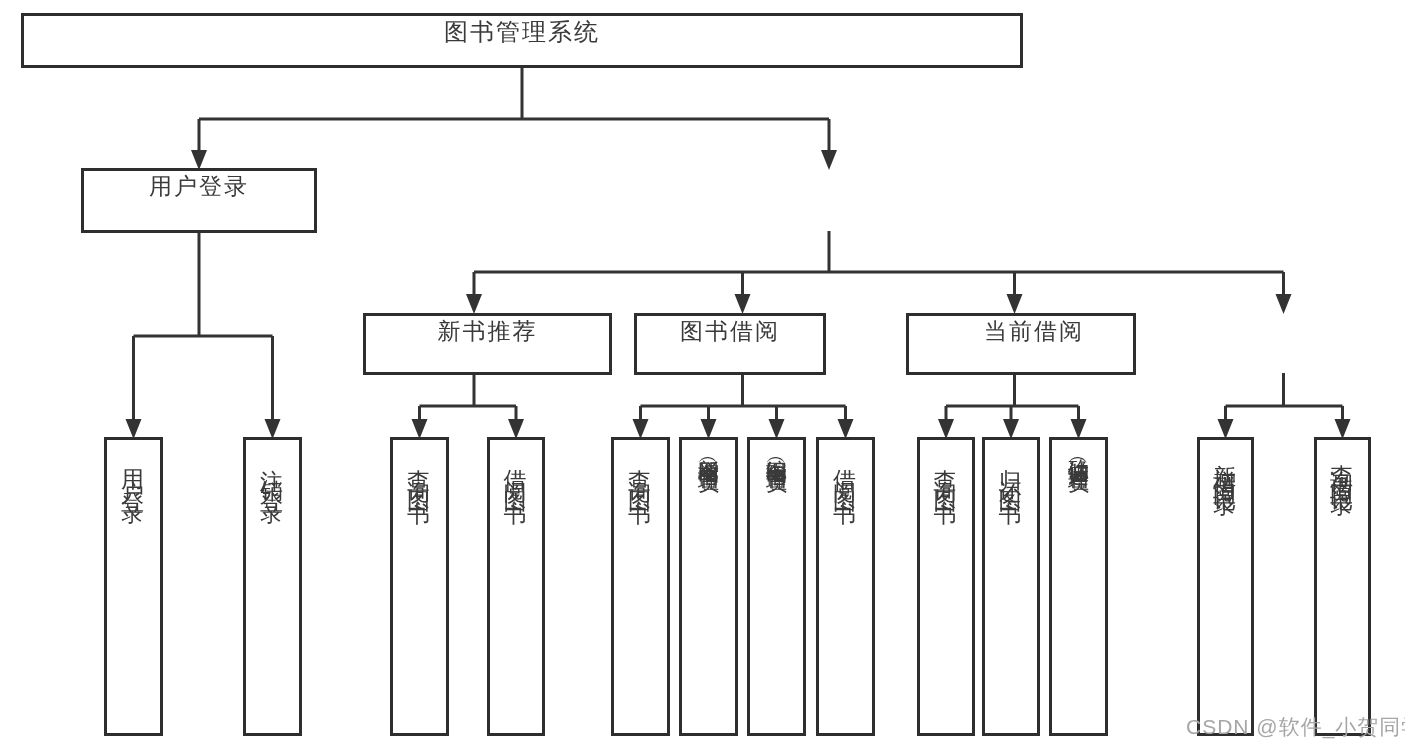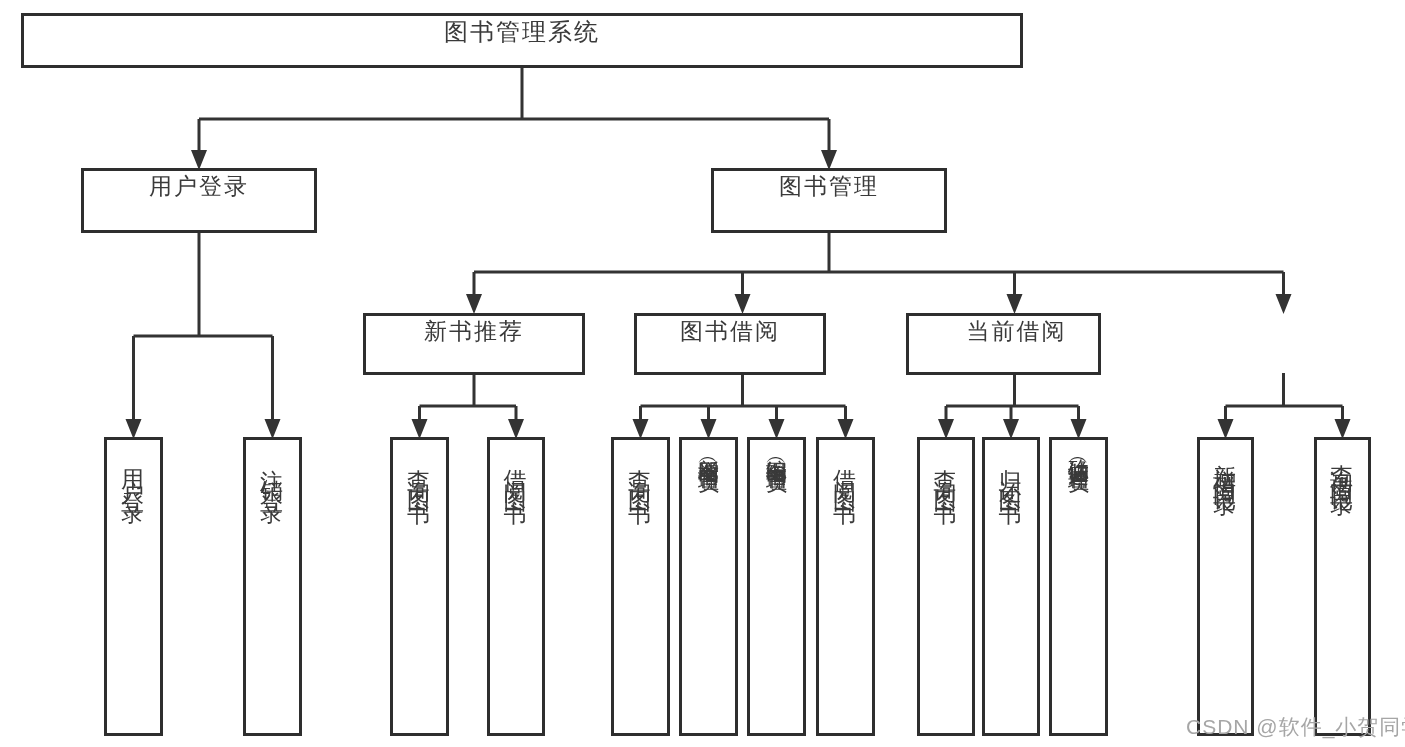--- a/index.html
+++ b/index.html
@@ -56,31 +56,28 @@
              M1334.5 419 L1350.5 419 L1342.5 439 Z"></path>
   </svg>
 
   <div class="node h title" style="left:21px;top:13px;width:1002px;height:55px;">
     <span class="lbl">图书管理系统</span>
   </div>
 
   <div class="node h" style="left:81px;top:168px;width:236px;height:65px;">
     <span class="lbl">用户登录</span>
   </div>
-  <div class="node h" style="left:711px;top:168px;width:236px;height:65px;">
-    <span class="lbl">图书管理</span>
-  </div>
 
-  <div class="node h" style="left:363px;top:313px;width:222px;height:62px;">
+  <div class="node h" style="left:363px;top:313px;width:249px;height:62px;">
     <span class="lbl">新书推荐</span>
   </div>
   <div class="node h" style="left:634px;top:313px;width:192px;height:62px;">
     <span class="lbl">图书借阅</span>
   </div>
-  <div class="node h" style="left:906px;top:313px;width:195px;height:62px;padding-left:26px;">
+  <div class="node h" style="left:906px;top:313px;width:230px;height:62px;padding-left:26px;">
     <span class="lbl">当前借阅</span>
   </div>
 
   <div class="node v s4" style="left:104px;top:437px;width:59px;height:299px;">
     <span class="lbl">用户登录</span>
   </div>
   <div class="node v s4" style="left:243px;top:437px;width:59px;height:299px;">
     <span class="lbl">注销登录</span>
   </div>
 

